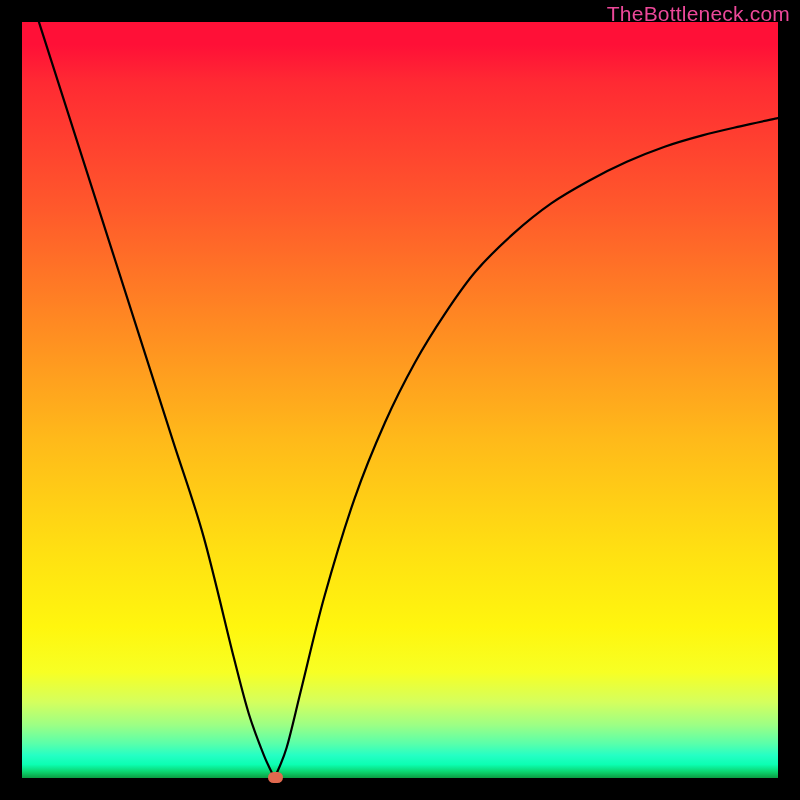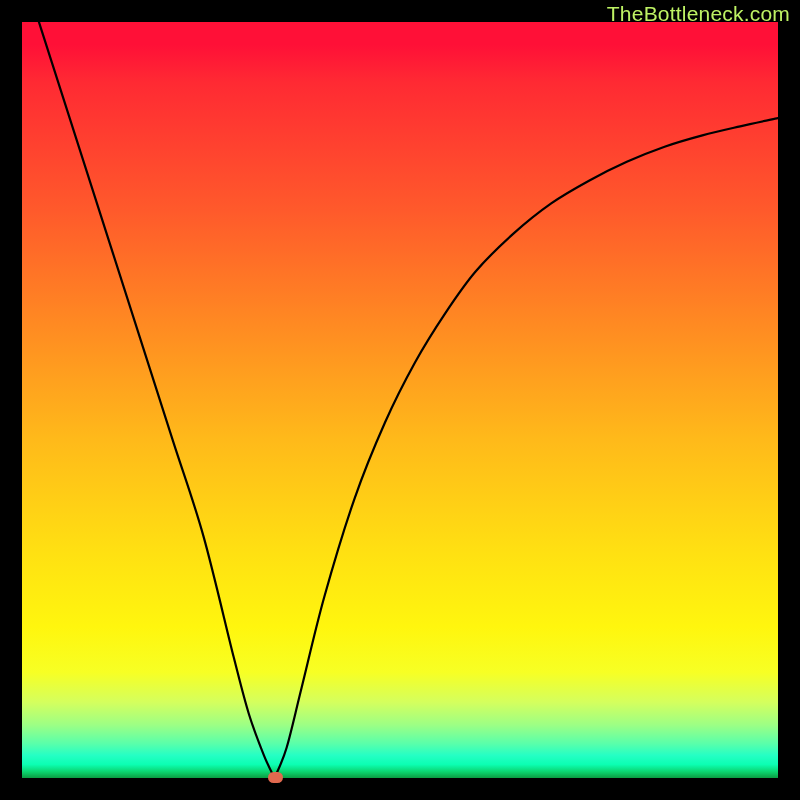--- a/index.html
+++ b/index.html
@@ -41,21 +41,21 @@
       #25ffc4 97%,
       #0cffb3 98.2%,
       #0bd46e 99.2%,
       #0b9c42 100%
     );
   }
   .watermark {
     position: absolute;
     top: 2px;
     right: 10px;
-    color: #bef264;
+    color: #ec4899;
     font-size: 21px;
     letter-spacing: 0.2px;
   }
   svg.curve {
     position: absolute;
     left: 0;
     top: 0;
     width: 756px;
     height: 756px;
   }

